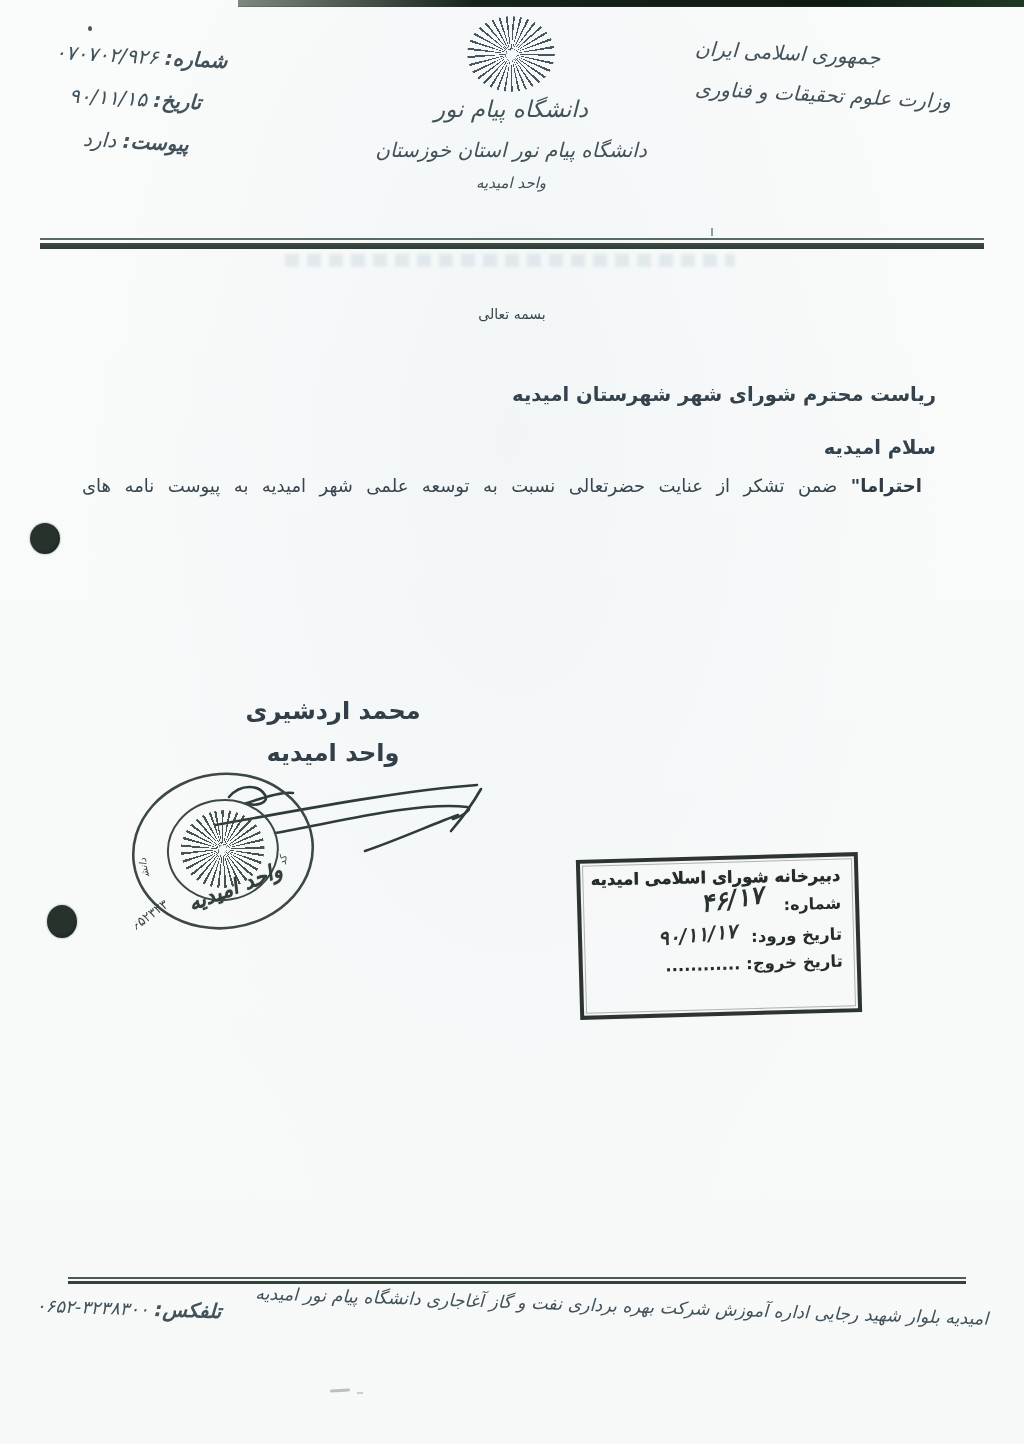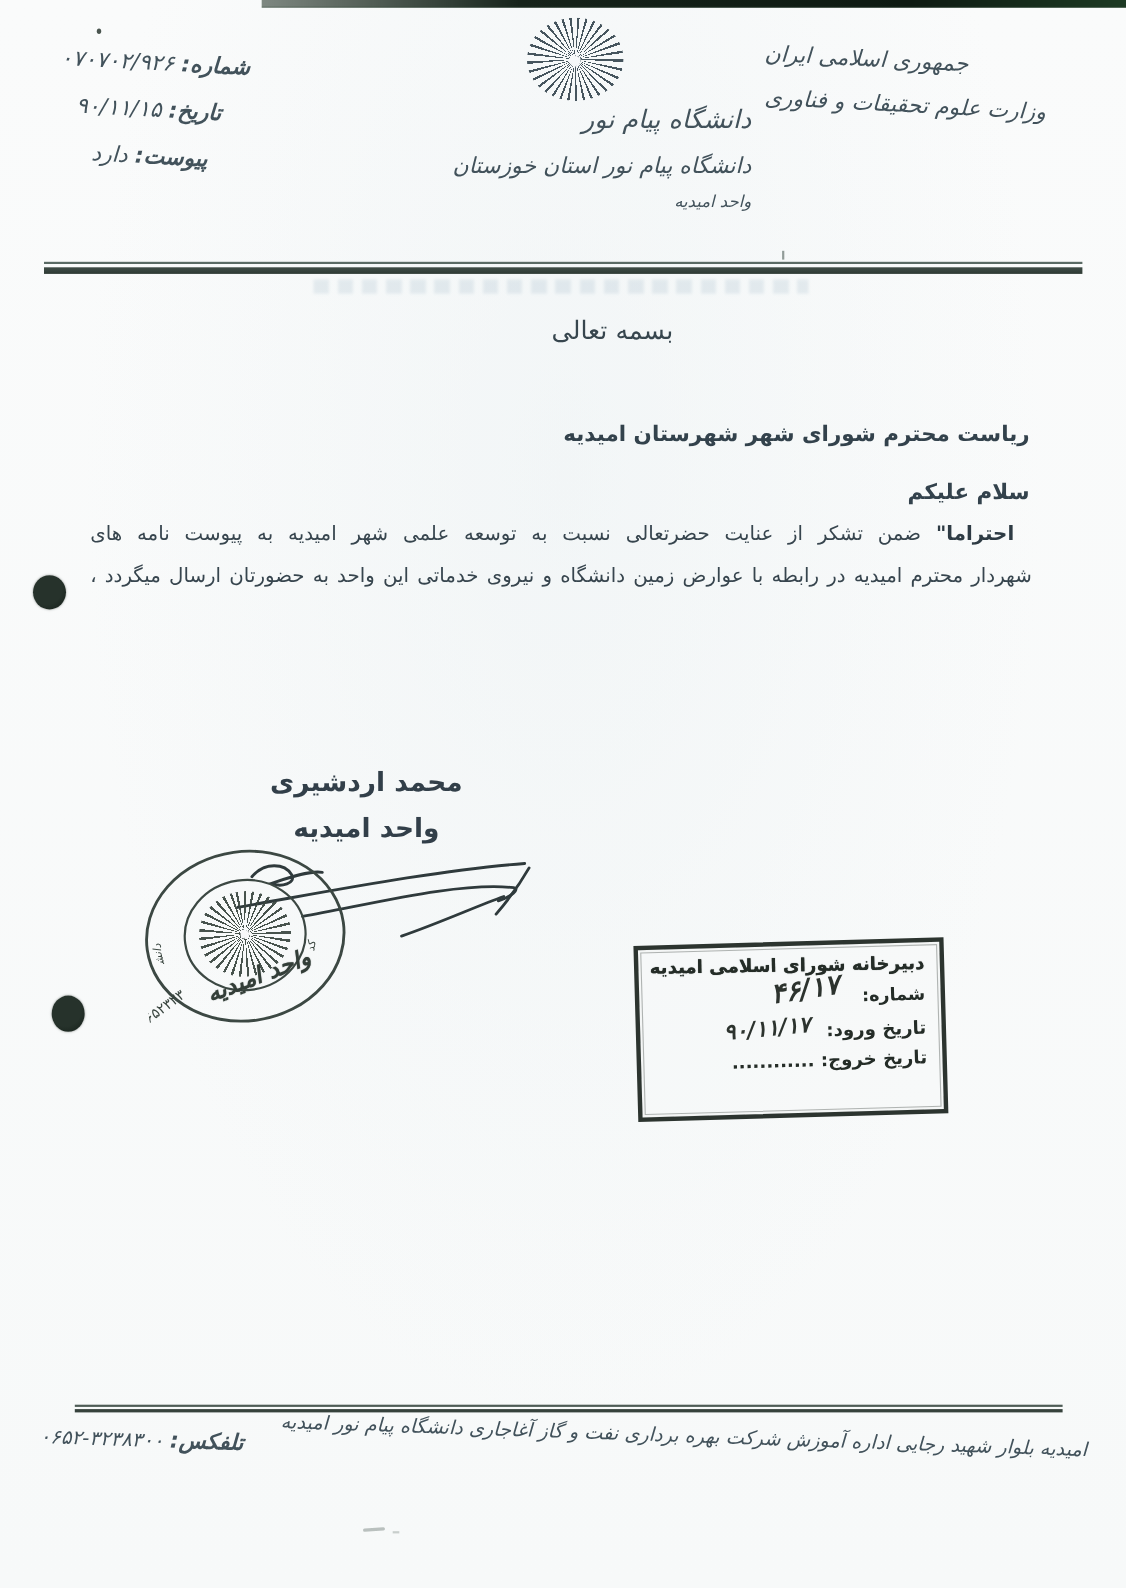--- a/index.html
+++ b/index.html
@@ -34,40 +34,40 @@
   .meta-row { text-align:left; margin-bottom:19px; transform:rotate(3deg); white-space:nowrap; }
   .meta-row .lbl { font-weight:bold; }
   .meta-row.r2 { margin-left:14px; }
   .meta-row.r3 { margin-left:28px; }
 
   
   .state { position:absolute; left:695px; top:44px; width:300px; font-size:20px; }
   .state-row { text-align:left; margin-bottom:16px; transform:rotate(3deg); white-space:nowrap; }
 
   
-  .hdr-center { position:absolute; left:363px; top:16px; width:320px; }
+  .hdr-center { position:absolute; left:351px; top:16px; width:320px; text-align:center; }
   .sunburst { position:relative; width:88px; height:76px; margin:0 auto; border-radius:50%;
     background:repeating-conic-gradient(from -8deg, #46555e 0deg 3.1deg, transparent 3.1deg 10.9deg);
     -webkit-mask:radial-gradient(circle at 50% 52%, rgba(0,0,0,0) 0 4px, #000 6px);
             mask:radial-gradient(circle at 50% 52%, rgba(0,0,0,0) 0 4px, #000 6px);
   }
   .uni-name   { margin-top:4px;  font-size:23px; white-space:nowrap; }
   .uni-branch { margin-top:16px; font-size:20px; white-space:nowrap; }
   .uni-unit   { margin-top:12px; font-size:15px; }
 
   
   .rule { position:absolute; left:40px; right:40px; top:238px; }
   .rule .thin  { height:2px; background:#5a6a64; }
   .rule .thick { height:6px; background:linear-gradient(180deg,#3f4c46,#2e3a34); margin-top:3px; }
   .ghost { position:absolute; left:285px; top:254px; width:450px; height:13px; opacity:.16; filter:blur(1.5px);
     background:repeating-linear-gradient(90deg, #7fa0b5 0 14px, transparent 14px 22px); }
   .tickmark { position:absolute; left:711px; top:228px; width:2px; height:8px; background:#66756f; opacity:.7; }
 
-  .besmele { position:absolute; left:412px; top:288px; width:200px; 
-    font-size:23px; color:#37464e; }
+  .besmele { position:absolute; left:412px; top:306px; width:200px; text-align:center;
+    font-size:14px; color:#37464e; }
 
   .recipient  { position:absolute; right:88px; top:383px; font-size:19.5px; font-weight:bold; color:#33424c; }
   .salutation { position:absolute; right:88px; top:436px; font-size:19.5px; font-weight:bold; color:#33424c; }
 
   
   .body-block { position:absolute; left:82px; top:467px; width:856px; font-size:18px; line-height:38px; color:#37454e; }
   .bline { text-align:justify; text-align-last:justify; white-space:nowrap; }
   .bline.first { text-indent:16px; }
   .bline.last  { text-align:left; text-align-last:auto; padding-left:0; white-space:nowrap;
     text-align:center; padding-right:0; margin-right:140px; margin-left:95px; }
@@ -159,25 +159,24 @@
   <div class="rule">
     <div class="thin"></div>
     <div class="thick"></div>
   </div>
   <div class="ghost"></div>
   <div class="tickmark"></div>
 
   <div class="besmele">بسمه تعالی</div>
 
   <div class="recipient">ریاست محترم شورای شهر شهرستان امیدیه</div>
-  <div class="salutation">سلام علیکم</div>
+  <div class="salutation">سلام امیدیه</div>
 
   <div class="body-block">
     <div class="bline first"><b>احتراما"</b> <span>ضمن تشکر از عنایت حضرتعالی نسبت به توسعه علمی شهر امیدیه به پیوست نامه های</span></div>
-    <div class="bline">شهردار محترم امیدیه در رابطه با عوارض زمین دانشگاه و نیروی خدماتی این واحد به حضورتان ارسال میگردد ،</div>
   </div>
 
   <div class="sig">
     <div>محمد اردشیری</div>
     <div>واحد امیدیه</div>
   </div>
 
   <svg class="sig-strokes" viewBox="0 0 275 110">
     <g fill="none" stroke="#2f3a3c" stroke-width="2.6" stroke-linecap="round">
       <path d="M14 42 C 26 28, 44 30, 50 40 C 55 48, 40 52, 32 48 C 44 44, 66 36, 78 38"></path>

